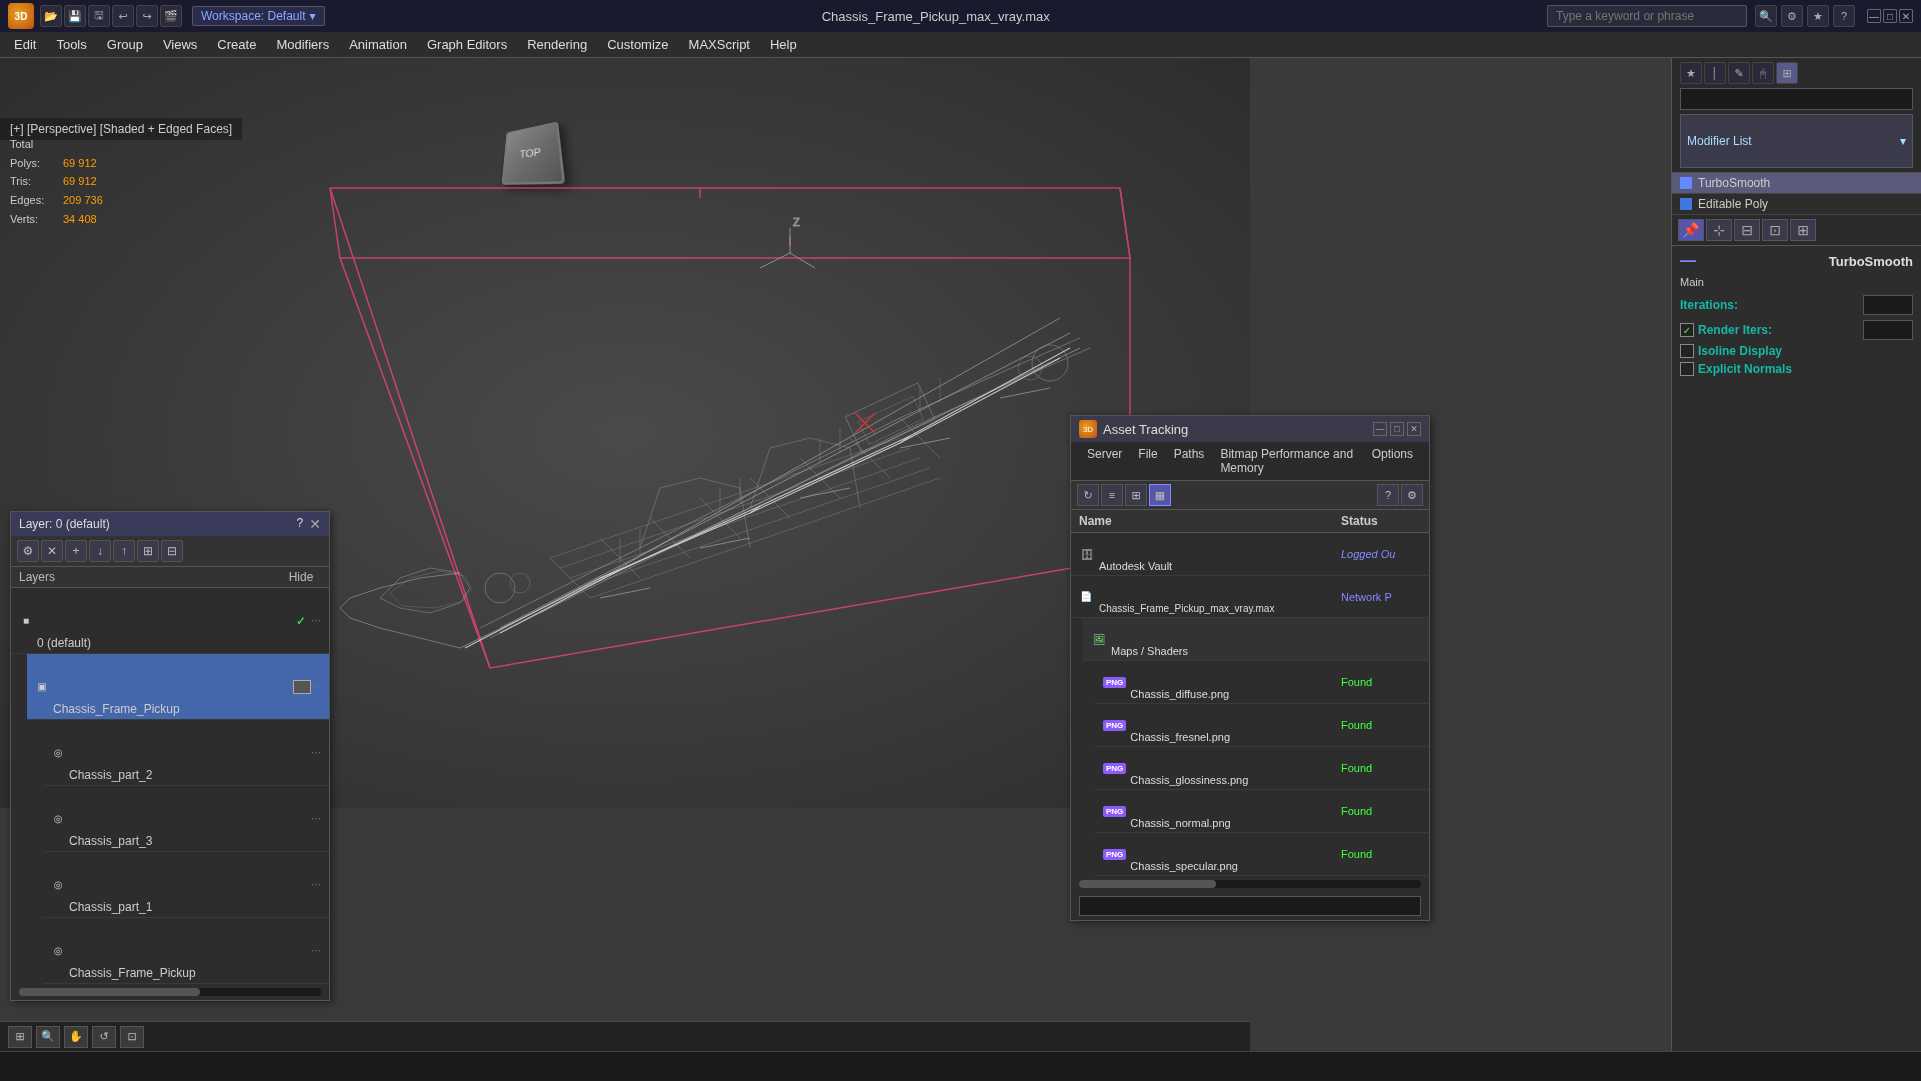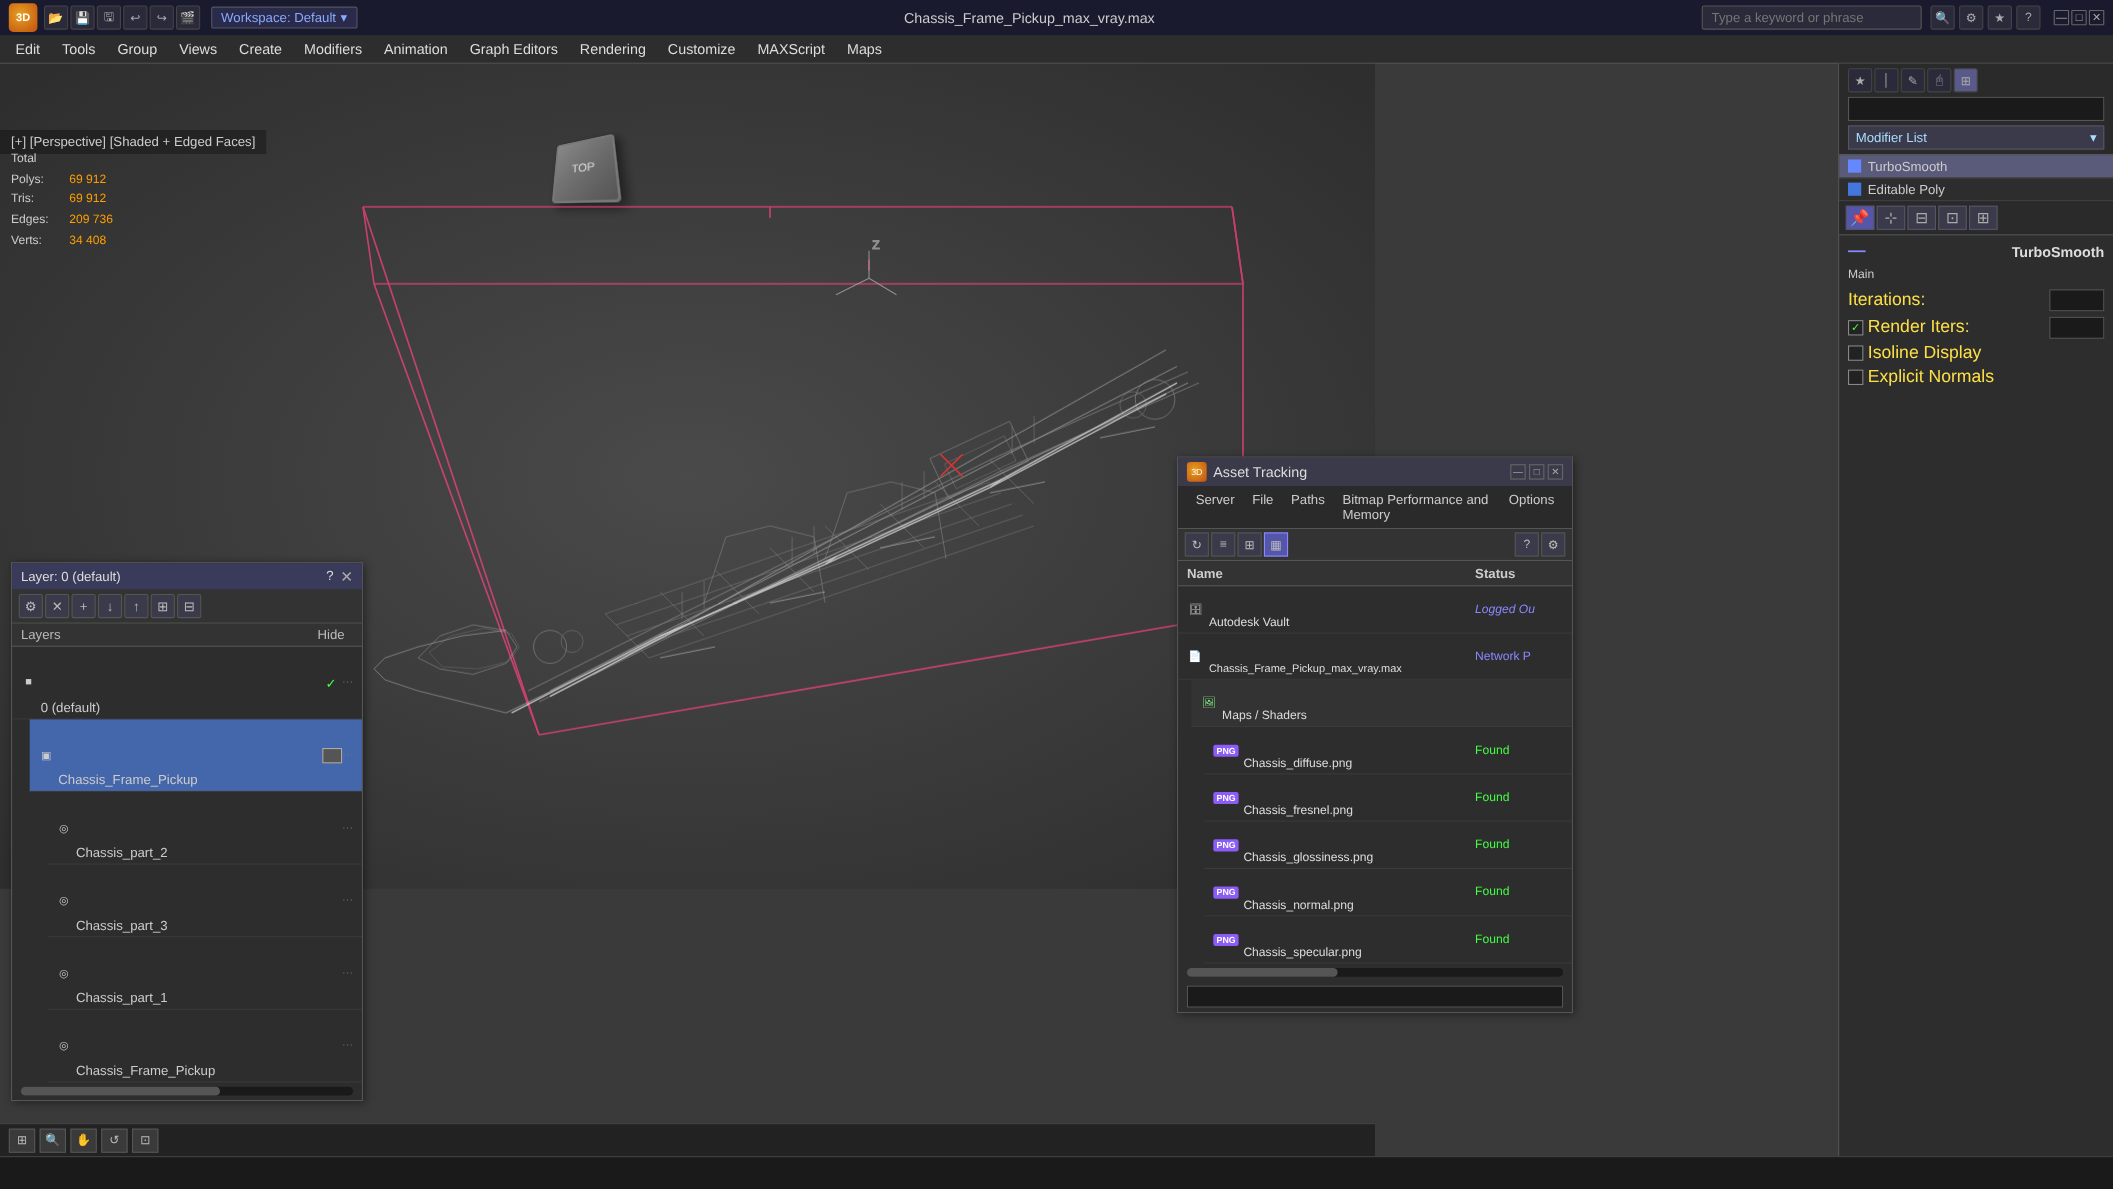--- a/index.html
+++ b/index.html
@@ -169,21 +169,21 @@
       border: 1px solid #555;
       color: #ddd;
       padding: 3px 6px;
       font-size: 12px;
     }
     .modifier-list-label {
       width: 100%;
       background: #3a3a4a;
       border: 1px solid #556;
       color: #adf;
-      padding: 3px 6px;
+      padding: 19px 6px;
       font-size: 12px;
       display: flex; align-items: center; justify-content: space-between;
       margin-top: 4px; cursor: pointer;
     }
     .modifier-entry {
       display: flex; align-items: center;
       padding: 3px 8px;
       font-size: 12px;
       border-bottom: 1px solid #444;
     }
@@ -211,21 +211,21 @@
       display: flex; align-items: center; justify-content: space-between;
       color: #ddd; font-size: 13px; font-weight: bold;
       margin-bottom: 6px;
     }
     .ts-minus { color: #88f; cursor: pointer; font-size: 16px; }
     .ts-sub-label { color: #ccc; font-size: 11px; margin-bottom: 4px; }
     .ts-row {
       display: flex; align-items: center; justify-content: space-between;
       padding: 3px 0;
     }
-    .ts-row-label { color: #fde047; font-size: 16px; }
+    .ts-row-label { color: #14b8a6; font-size: 12px; font-weight: bold; }
     .ts-input {
       width: 50px;
       background: #1a1a1a;
       border: 1px solid #555;
       color: #ddd;
       padding: 2px 4px;
       font-size: 12px;
       text-align: right;
     }
     .ts-checkbox {
@@ -474,21 +474,21 @@
   <div class="menu-item">Tools</div>
   <div class="menu-item">Group</div>
   <div class="menu-item">Views</div>
   <div class="menu-item">Create</div>
   <div class="menu-item">Modifiers</div>
   <div class="menu-item">Animation</div>
   <div class="menu-item">Graph Editors</div>
   <div class="menu-item">Rendering</div>
   <div class="menu-item">Customize</div>
   <div class="menu-item">MAXScript</div>
-  <div class="menu-item">Maps</div>
+  <div class="menu-item">Help</div>
 </div>
 
 <div id="viewport">
 
   <div id="viewlabel">[+] [Perspective] [Shaded + Edged Faces]</div>
 
   <div id="stats-panel">
     <div class="stat-row">
       <span class="stat-label">Total</span>
     </div>

